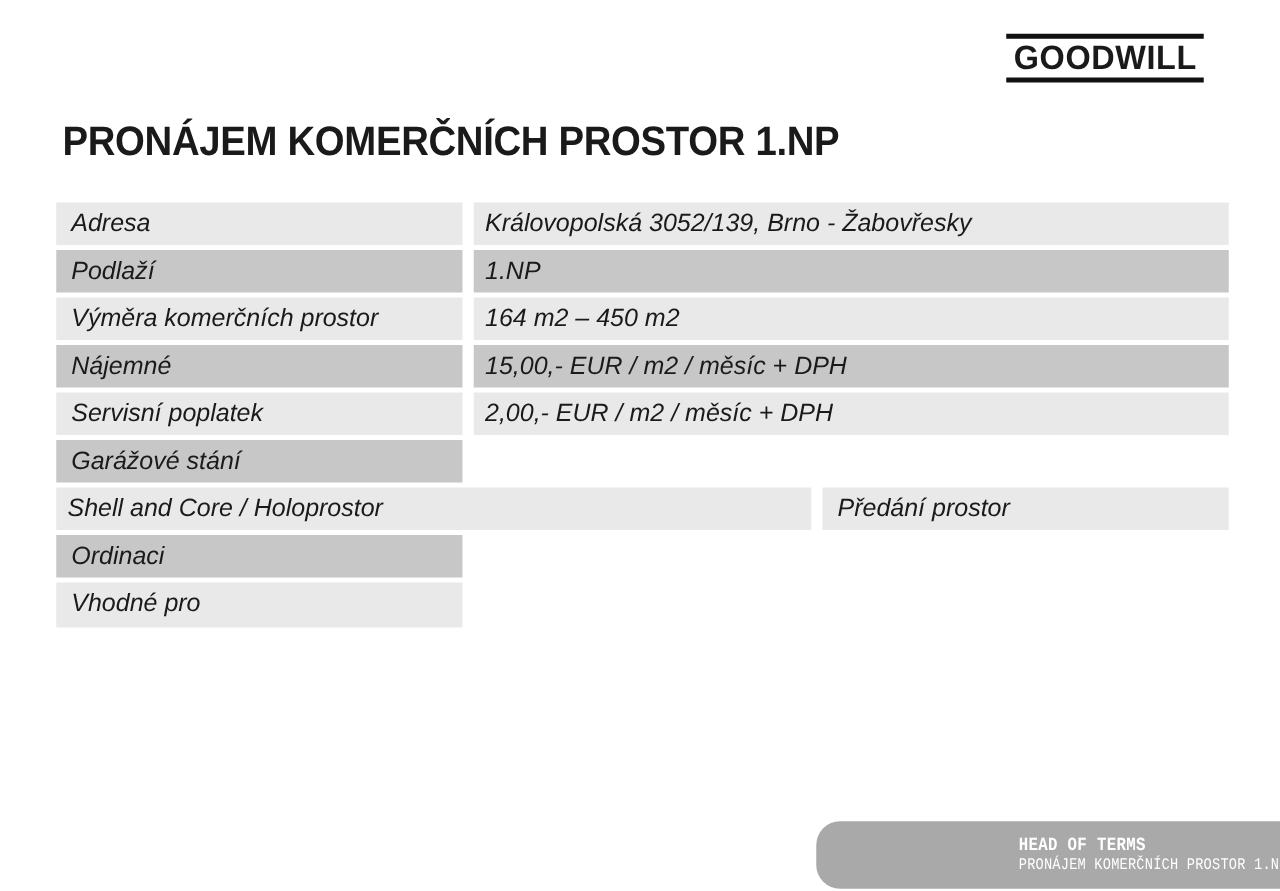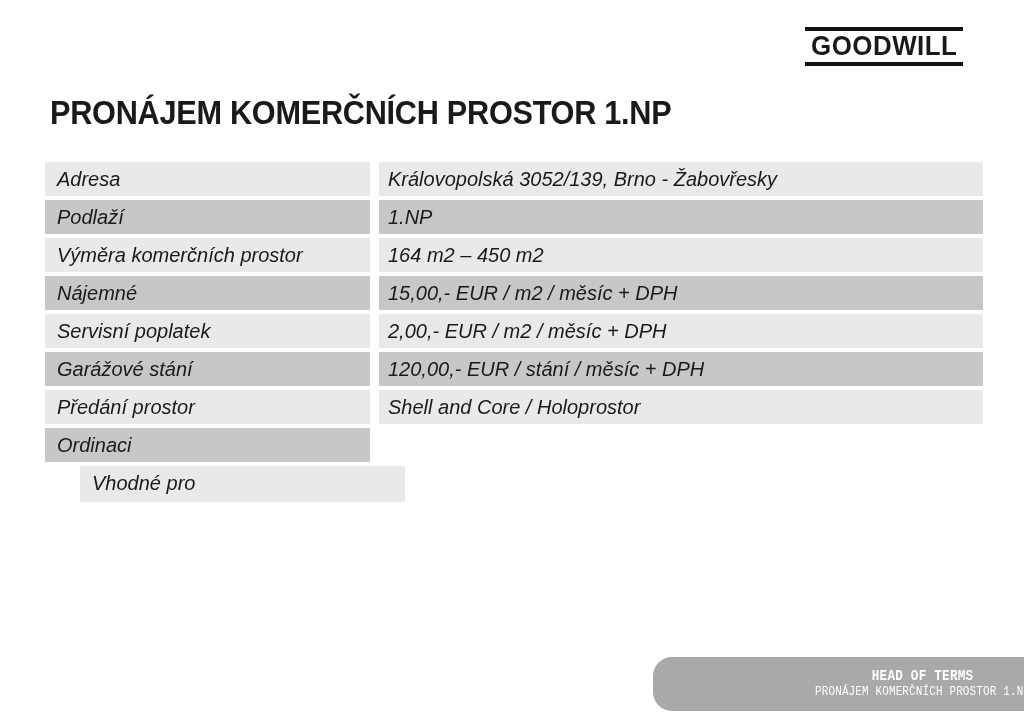--- a/index.html
+++ b/index.html
@@ -5,21 +5,20 @@
   html, body { margin: 0; padding: 0; background: #ffffff; }
 
   .page {
     position: relative;
     width: 1024px;
     height: 713px;
     background: #ffffff;
     font-family: "Liberation Sans", sans-serif;
     color: var(--text, #1a1a1a);
     overflow: hidden;
-    text-align: center;
   }
 
   
   .logo {
     position: absolute;
     top: 27px;
     right: 61px;
     border-top: 4px solid var(--logo, #111);
     border-bottom: 4px solid var(--logo, #111);
     padding: 2px 3px;
@@ -70,21 +69,20 @@
     line-height: 26px;
   }
   .cell.label { flex: none; width: 325px; padding-left: 12px; }
   .cell.value { flex: 1; padding-left: 9px; padding-right: 32px; }
   .row.light .cell { background: var(--row-light, #e9e9e9); }
   .row.dark  .cell { background: var(--row-dark, #c7c7c7); }
   .row:last-child .cell {
     align-items: flex-start;
     padding-top: 4px;
     padding-bottom: 6px;
-    margin-left: 35px;
   }
 
   
   .footer {
     position: absolute;
     top: 657px;
     right: 0;
     width: 371px;
     height: 54px;
     box-sizing: border-box;
@@ -145,26 +143,25 @@
       <div class="cell value">15,00,- EUR / m2 / měsíc + DPH</div>
     </div>
 
     <div class="row light">
       <div class="cell label">Servisní poplatek</div>
       <div class="cell value">2,00,- EUR / m2 / měsíc + DPH</div>
     </div>
 
     <div class="row dark">
       <div class="cell label">Garážové stání</div>
-      <div class="cell value">120,00,- EUR / stání / měsíc + DPH</div>
     </div>
 
     <div class="row light">
+      <div class="cell value">Shell and Core / Holoprostor</div>
       <div class="cell label">Předání prostor</div>
-      <div class="cell value">Shell and Core / Holoprostor</div>
     </div>
 
     <div class="row dark">
       <div class="cell label">Ordinaci</div>
     </div>
 
     <div class="row light">
       <div class="cell label">Vhodné pro</div>
     </div>
   </div>

